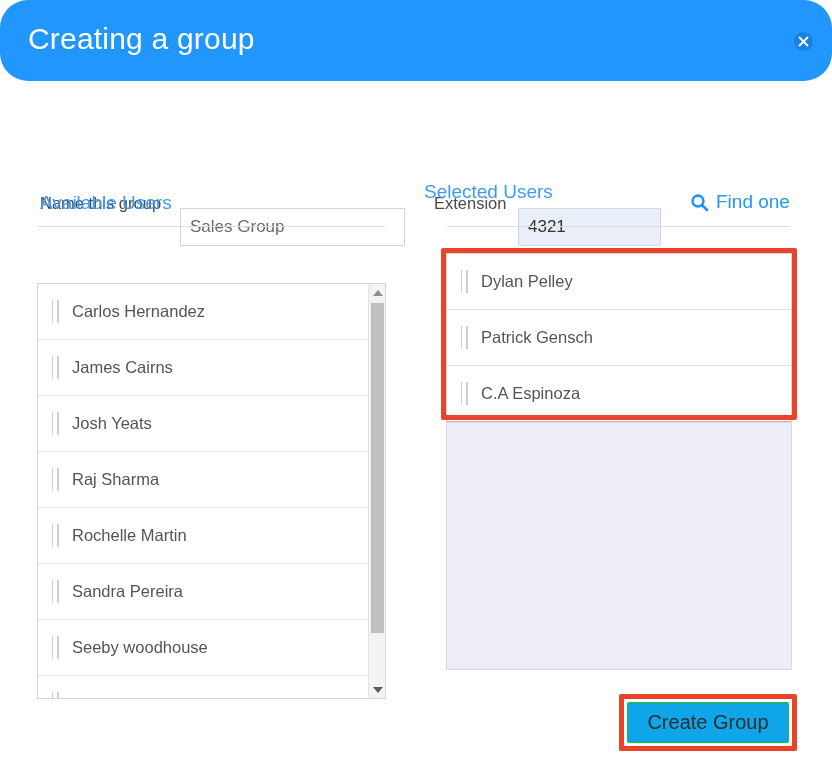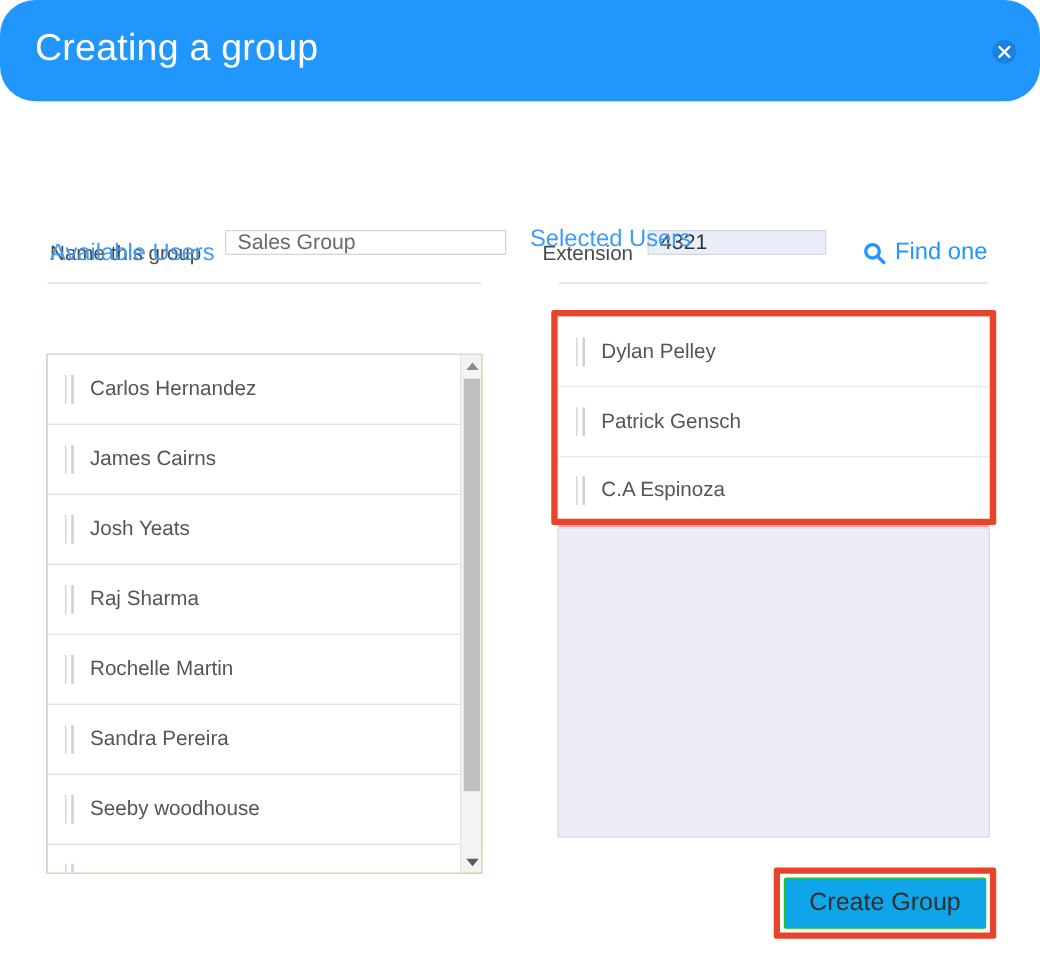--- a/index.html
+++ b/index.html
@@ -32,25 +32,25 @@
 
   
   .form-row { position:absolute; left:0; top:81px; width:832px; height:62px;padding-left:44px; }
   .lbl {
     position:absolute; font-size:16.5px; color:#4a4a4a; white-space:nowrap;
   }
   #lbl-name { left:40px; top:113px; }
   #lbl-ext  { left:434px; top:113px; }
 
   .field {
-    position:absolute; height:20px;
+    position:absolute; height:38px;
     border:1px solid #d4d4d4; background:#ffffff;
     font-size:17px; color:#6a6a6a;
     padding:0 9px; font-family:"Liberation Sans", sans-serif;
-    border-radius:1px; outline:none;
+    border-radius:1px; outline:none;margin-top:24px;
   }
   #inp-name { left:180px; top:103px; width:225px; }
   #inp-ext  { left:518px; top:103px; width:143px; background:#e9eef8; color:#333; border-color:#cfd8e8; }
 
   .find-one {
     position:absolute; left:690px; top:110px;
     display:flex; align-items:center; gap:7px;
     cursor:pointer; user-select:none;
   }
   .find-one .label { font-size:19px; color:#2196fd; white-space:nowrap; }
@@ -74,21 +74,21 @@
 
   .list-inner {
     position:absolute; left:0; top:0; right:17px; bottom:0;
   }
   .user-row {
     position:relative; height:56px;
     border-bottom:1px solid #e2e2e2;
     display:flex; align-items:center;
     background:#fff; cursor:move;
   }
-  .user-row:last-child { border-bottom:4px solid #fca5a5;text-align:center; }
+  .user-row:last-child { border-bottom:1px solid #fca5a5;text-align:center; }
   .handle {
     width:34px; flex:0 0 34px;
     display:flex; justify-content:center; align-items:center; gap:4px;
   }
   .handle i {
     display:block; width:1.5px; height:23px; background:#cfcfcf;
   }
   .user-name {
     font-size:16.5px; color:#555555; white-space:nowrap;
   }

